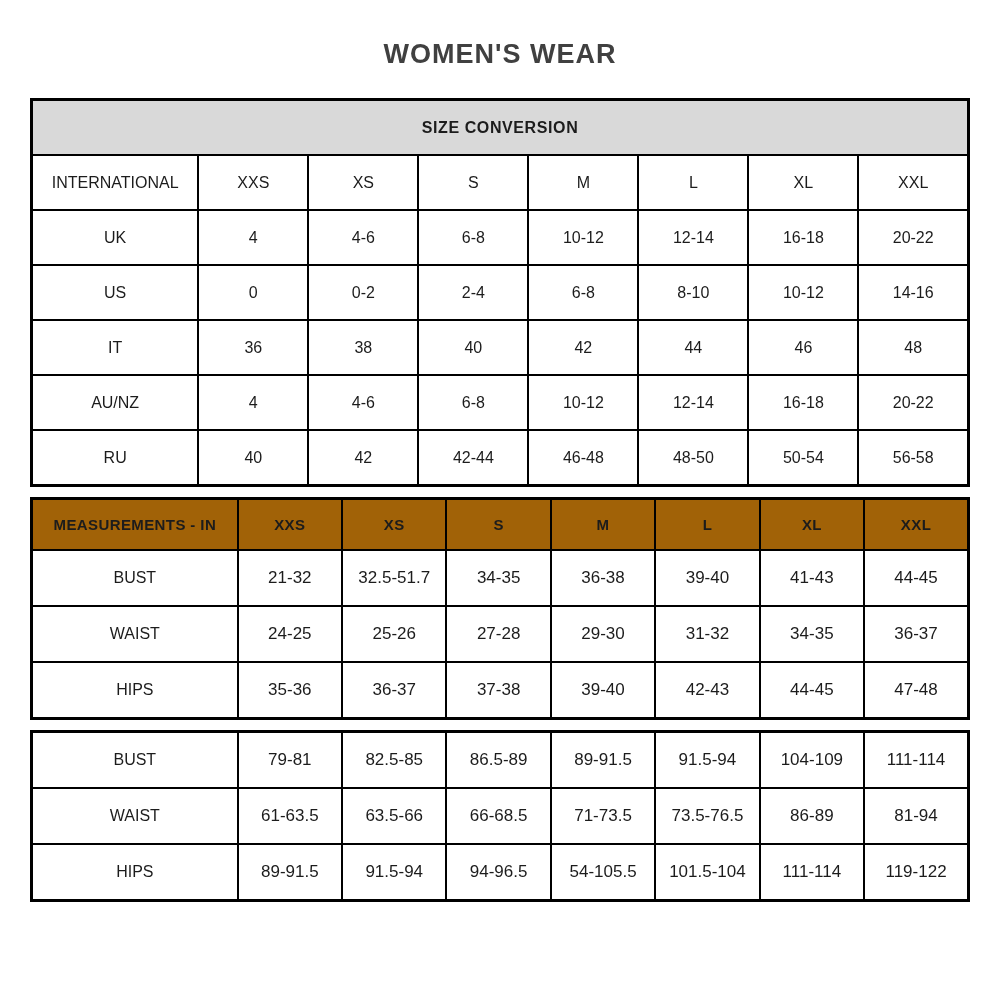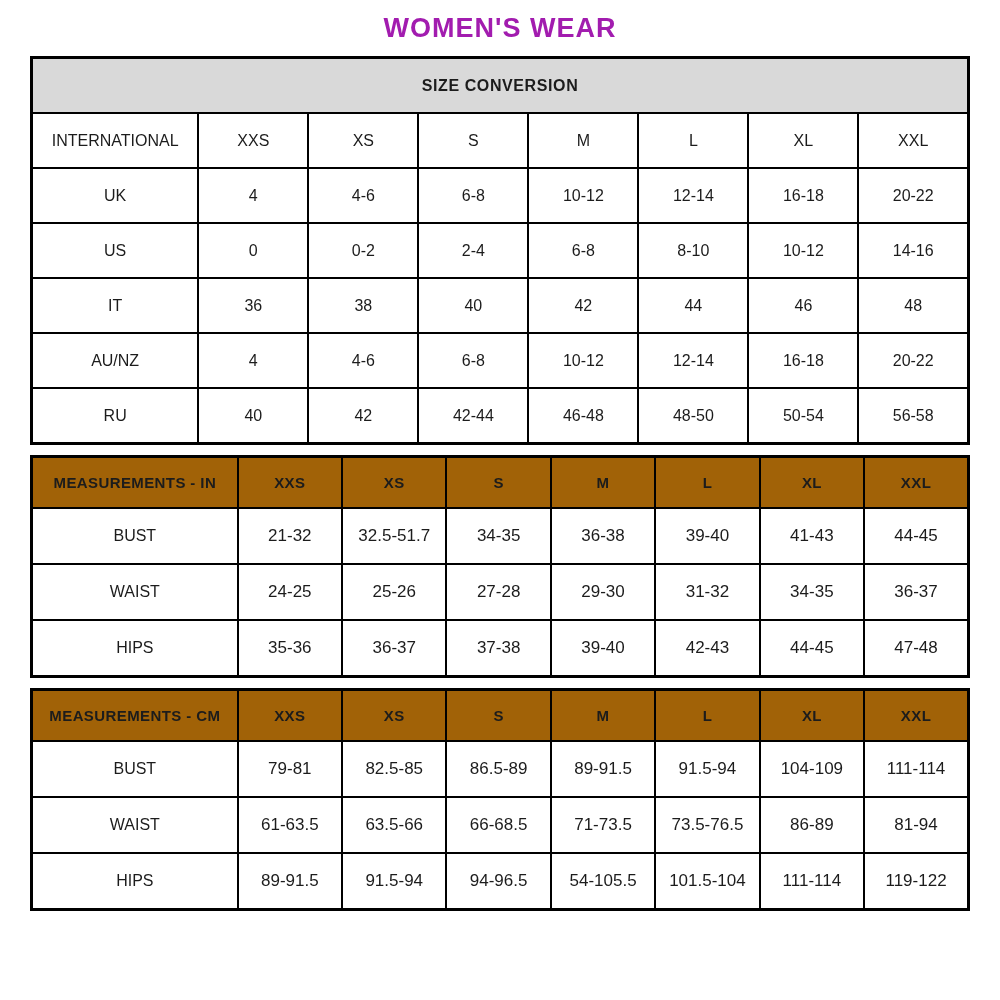--- a/index.html
+++ b/index.html
@@ -12,23 +12,23 @@
   }
   .page {
     width: 940px;
     margin: 0 auto;
   }
   .page-title {
     text-align: center;
     font-size: 27px;
     font-weight: bold;
     letter-spacing: 1px;
-    margin: 0;
-    padding: 13px 0 12px 0;
-    color: #a21caf;
+    margin: 16px;
+    padding: 23px 0 12px 0;
+    color: #404040;
   }
   table {
     width: 100%;
     border-collapse: collapse;
     table-layout: fixed;
     border: 3px solid #000000;
     margin-bottom: 10px;
   }
   td {
     border: 2px solid #000000;
@@ -209,30 +209,20 @@
       <col style="width:22%">
         <col style="width:11.143%">
         <col style="width:11.143%">
         <col style="width:11.143%">
       <col style="width:11.143%">
         <col style="width:11.143%">
         <col style="width:11.143%">
         <col style="width:11.143%">
     </colgroup>
     <tbody>
-        <tr class="head">
-      <td>MEASUREMENTS - CM</td>
-      <td>XXS</td>
-      <td>XS</td>
-      <td>S</td>
-      <td>M</td>
-      <td>L</td>
-      <td>XL</td>
-      <td>XXL</td>
-    </tr>
     <tr>
       <td>BUST</td>
       <td class="val">79-81</td>
       <td class="val">82.5-85</td>
       <td class="val">86.5-89</td>
       <td class="val">89-91.5</td>
       <td class="val">91.5-94</td>
       <td class="val">104-109</td>
       <td class="val">111-114</td>
     </tr>

